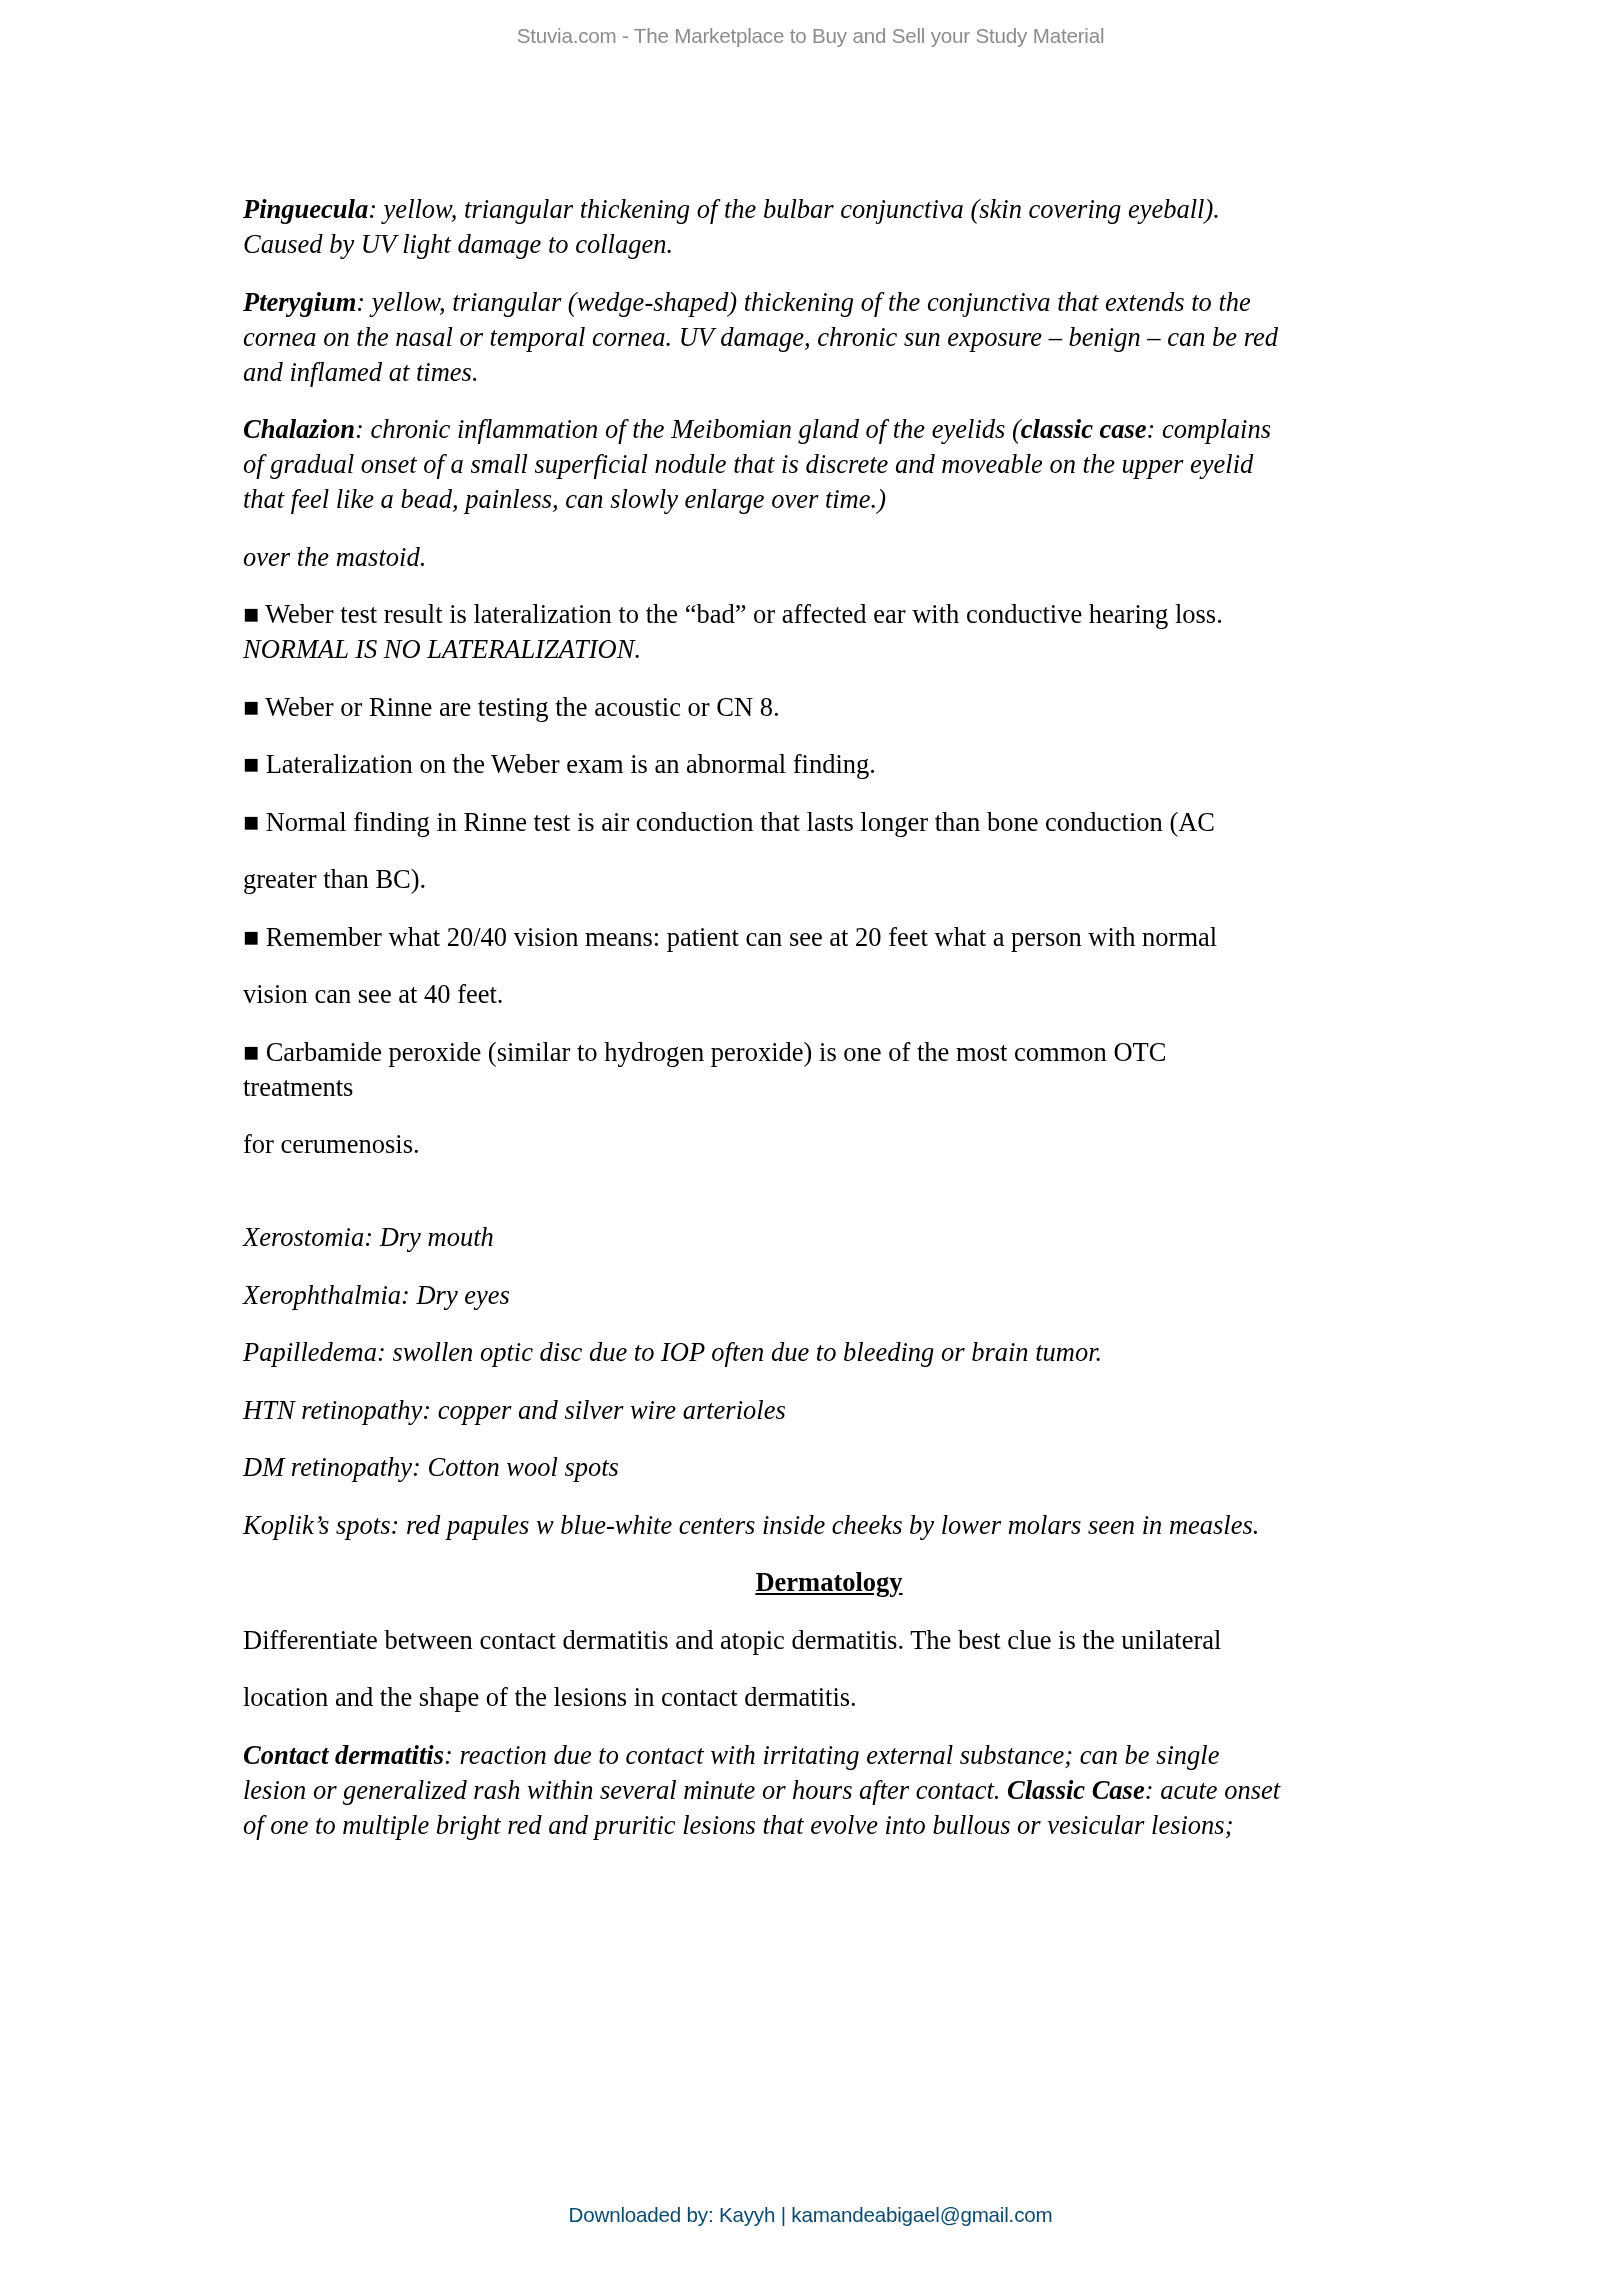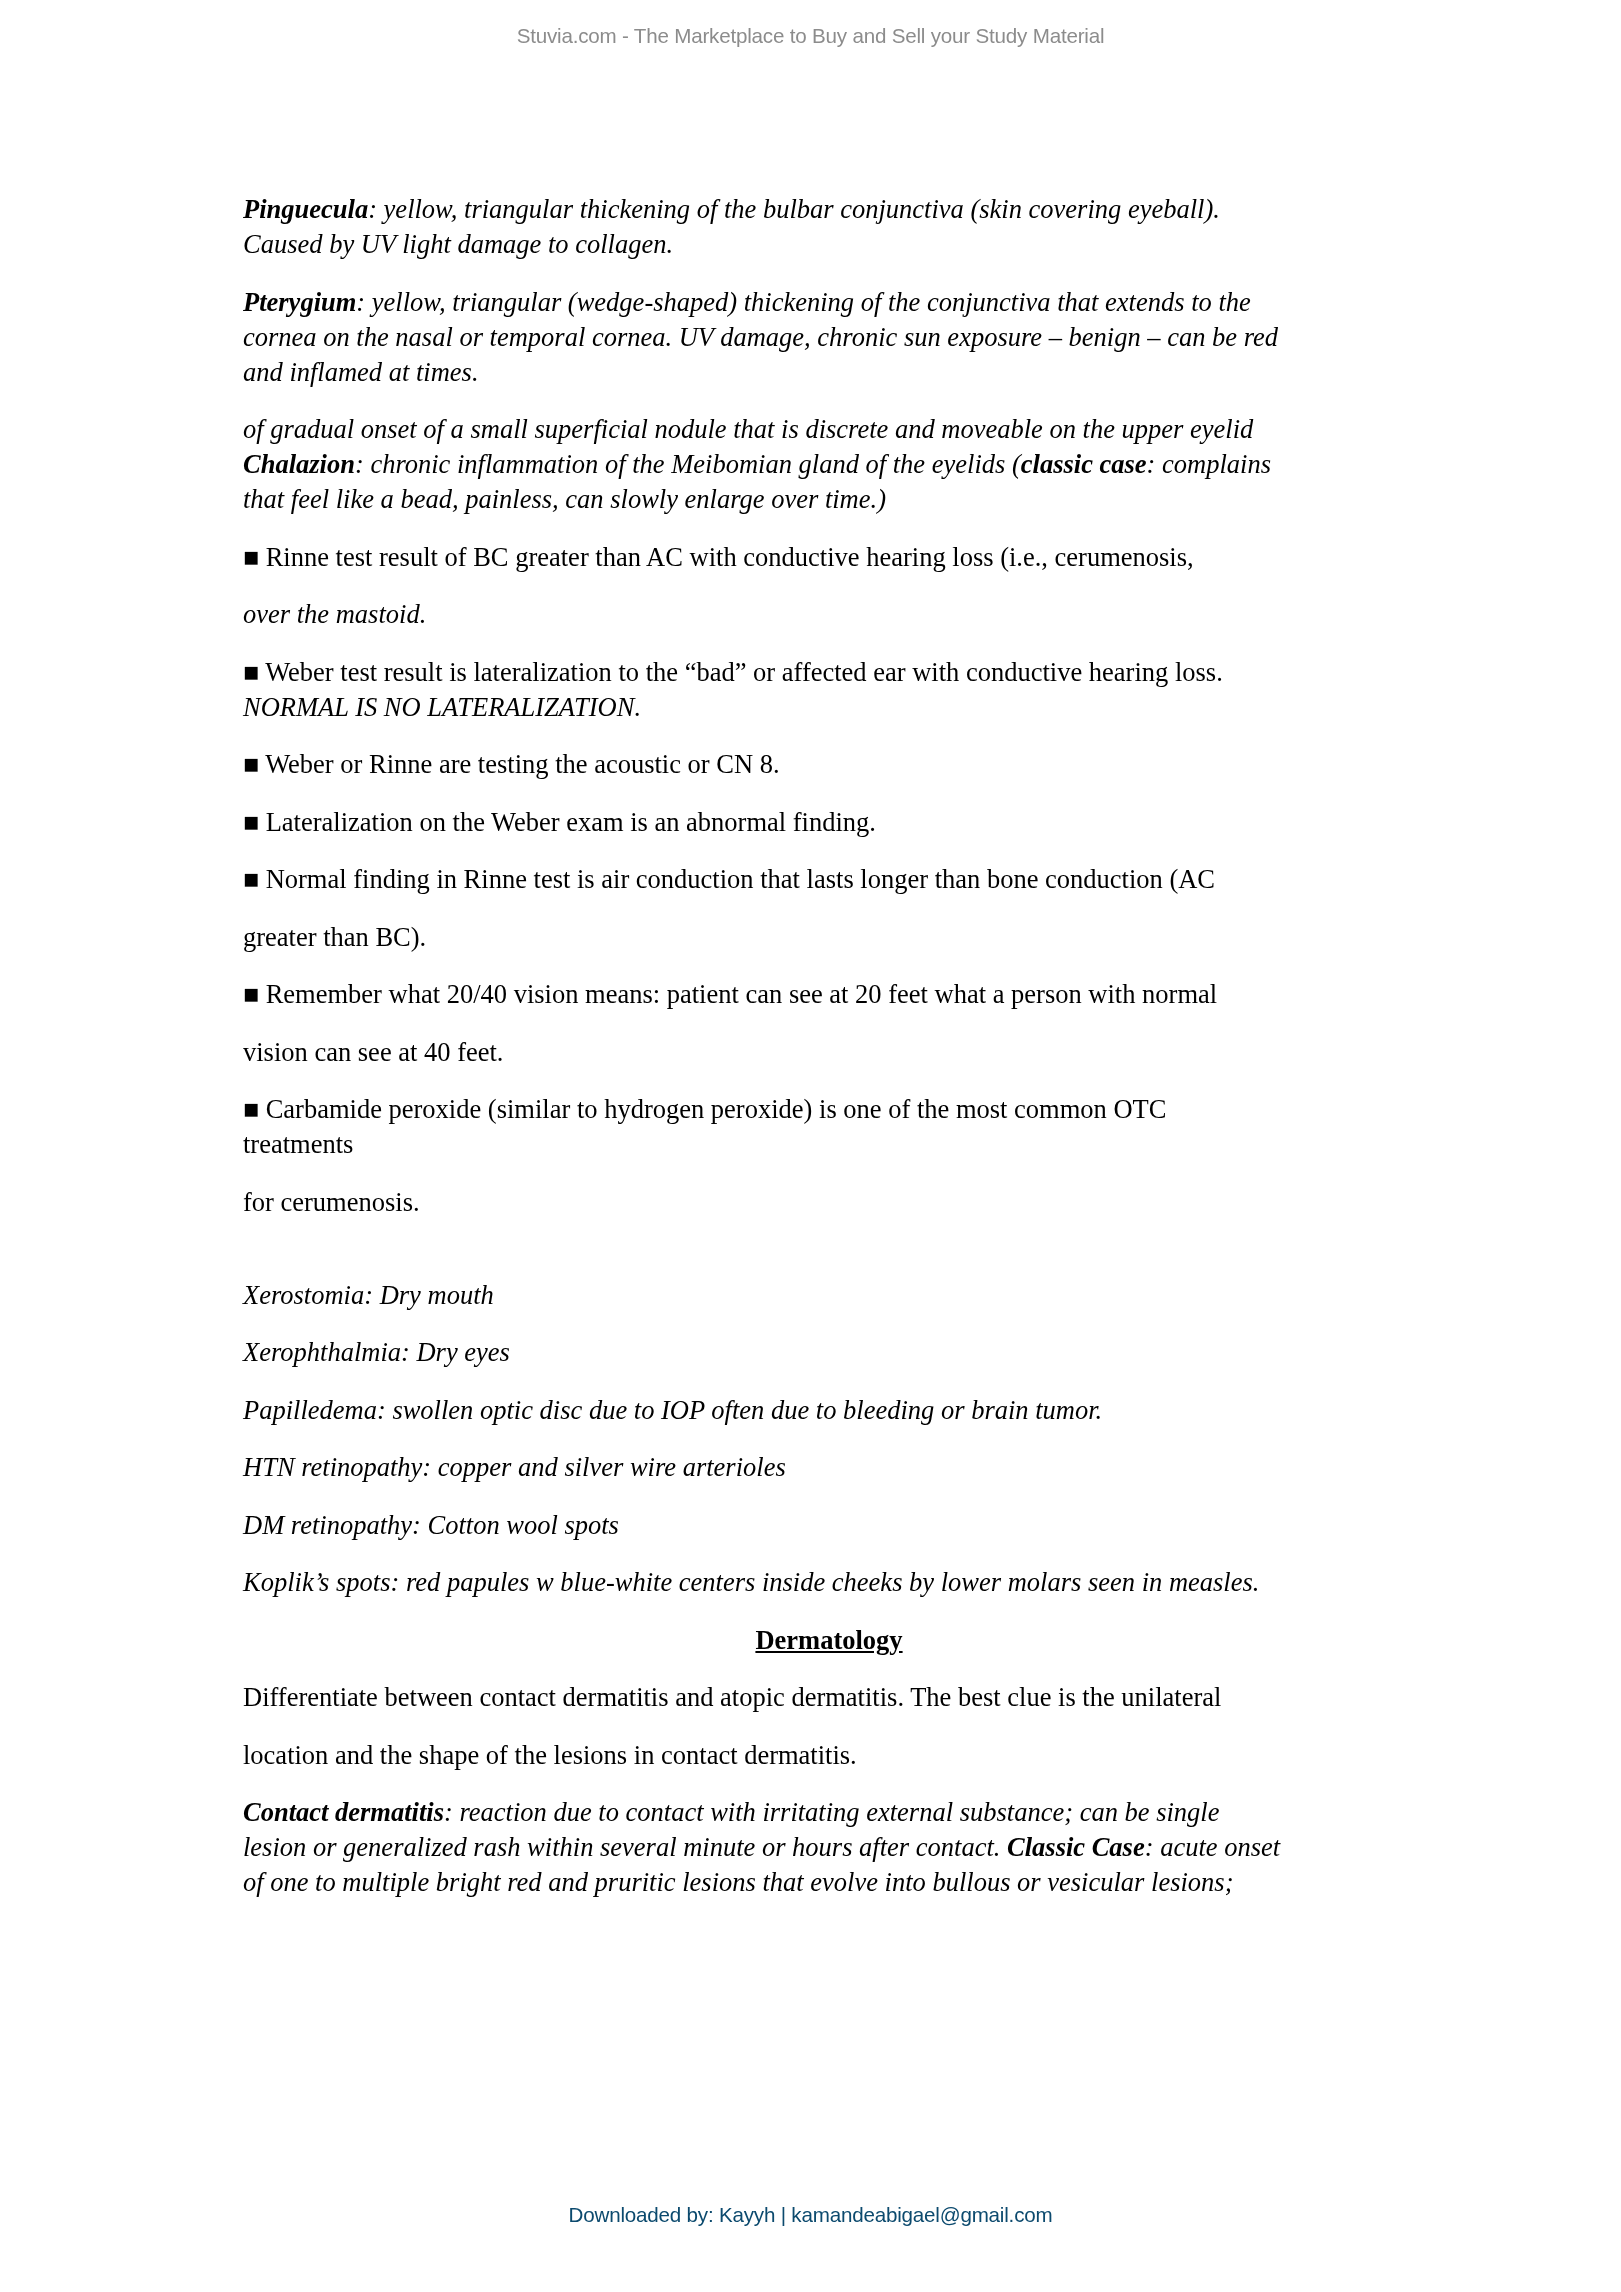--- a/index.html
+++ b/index.html
@@ -64,26 +64,23 @@
       <div class="para">
         <div class="line"><span class="b i ">Pinguecula</span><span class="i ">: yellow, triangular thickening of the bulbar conjunctiva (skin covering eyeball).</span></div>
         <div class="line"><span class="i ">Caused by UV light damage to collagen.</span></div>
       </div>
       <div class="para">
         <div class="line"><span class="b i ">Pterygium</span><span class="i ">: yellow, triangular (wedge-shaped) thickening of the conjunctiva that extends to the</span></div>
         <div class="line"><span class="i ">cornea on the nasal or temporal cornea. UV damage, chronic sun exposure – benign – can be red</span></div>
         <div class="line"><span class="i ">and inflamed at times.</span></div>
       </div>
       <div class="para">
+        <div class="line"><span class="b i ">Chalazion</span><span class="i ">: chronic inflammation of the Meibomian gland of the eyelids (</span><span class="b i ">classic case</span><span class="i ">: complains</span></div>
         <div class="line"><span class="i ">of gradual onset of a small superficial nodule that is discrete and moveable on the upper eyelid</span></div>
-        <div class="line"><span class="b i ">Chalazion</span><span class="i ">: chronic inflammation of the Meibomian gland of the eyelids (</span><span class="b i ">classic case</span><span class="i ">: complains</span></div>
         <div class="line"><span class="i ">that feel like a bead, painless, can slowly enlarge over time.)</span></div>
-      </div>
-      <div class="para">
-        <div class="line"><span class="">■  Rinne test result of BC greater than AC with conductive hearing loss (i.e., cerumenosis,</span></div>
       </div>
       <div class="para">
         <div class="line"><span class="i ">over the mastoid.</span></div>
       </div>
       <div class="para">
         <div class="line"><span class="">■  Weber test result is lateralization to the “bad” or affected ear with conductive hearing loss.</span></div>
         <div class="line"><span class="i ">NORMAL IS NO LATERALIZATION.</span></div>
       </div>
       <div class="para">
         <div class="line"><span class="">■  Weber or Rinne are testing the acoustic or CN 8.</span></div>

